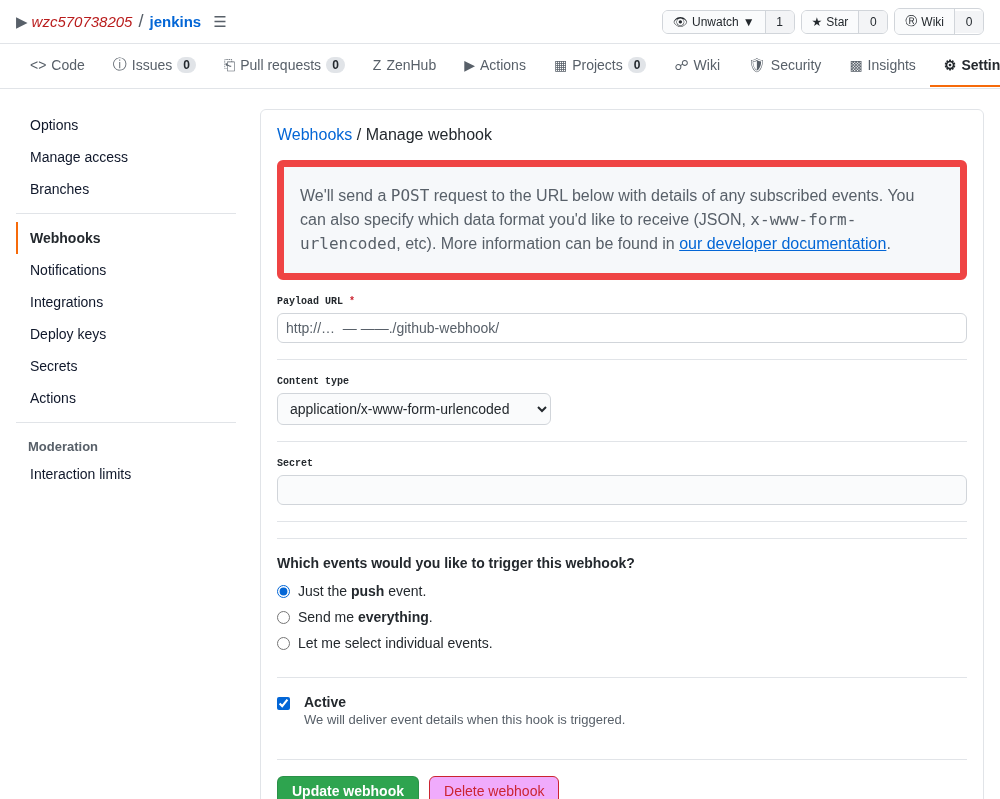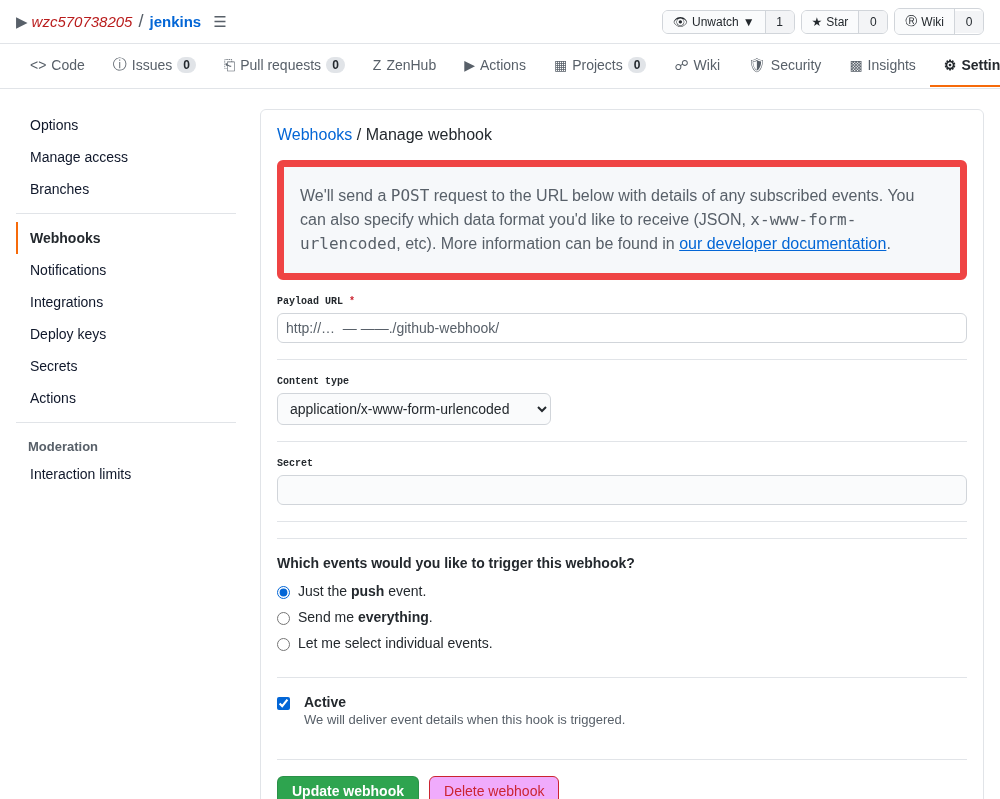--- a/index.html
+++ b/index.html
@@ -59,21 +59,21 @@
       border-radius: 6px;
       font-size: 14px;
       background: #fafbfc;
       color: #24292e;
       appearance: auto;
       cursor: pointer;
     }
 
     .events-section { padding: 16px 0; border-top: 1px solid #e1e4e8; }
     .events-section h3 { font-size: 14px; font-weight: 600; margin-bottom: 12px; }
-    .radio-option { display: flex; align-items: flex-end; gap: 8px; margin-bottom: 10px; font-size: 14px; cursor: pointer; }
+    .radio-option { display: flex; align-items: flex-start; gap: 8px; margin-bottom: 10px; font-size: 14px; cursor: pointer; }
     .radio-option input[type="radio"] { margin-top: 2px; cursor: pointer; accent-color: #0366d6; }
 
     .active-section { padding: 16px 0; border-top: 1px solid #e1e4e8; }
     .checkbox-option { display: flex; align-items: flex-start; gap: 14px; font-size: 14px; cursor: pointer; }
     .checkbox-option input[type="checkbox"] { margin-top: 3px; cursor: pointer; accent-color: #0366d6; }
     .checkbox-label { font-weight: 600; }
     .checkbox-desc { font-size: 13px; color: #586069; margin-top: 2px; }
 
     .action-buttons { display: flex; gap: 10px; margin-top: 16px; padding-top: 16px; border-top: 1px solid #e1e4e8; }
     .btn-primary { background: #2ea44f; color: #fff; border: 1px solid rgba(27,31,35,0.15); padding: 6px 14px; border-radius: 6px; font-size: 14px; font-weight: 600; cursor: pointer; }

